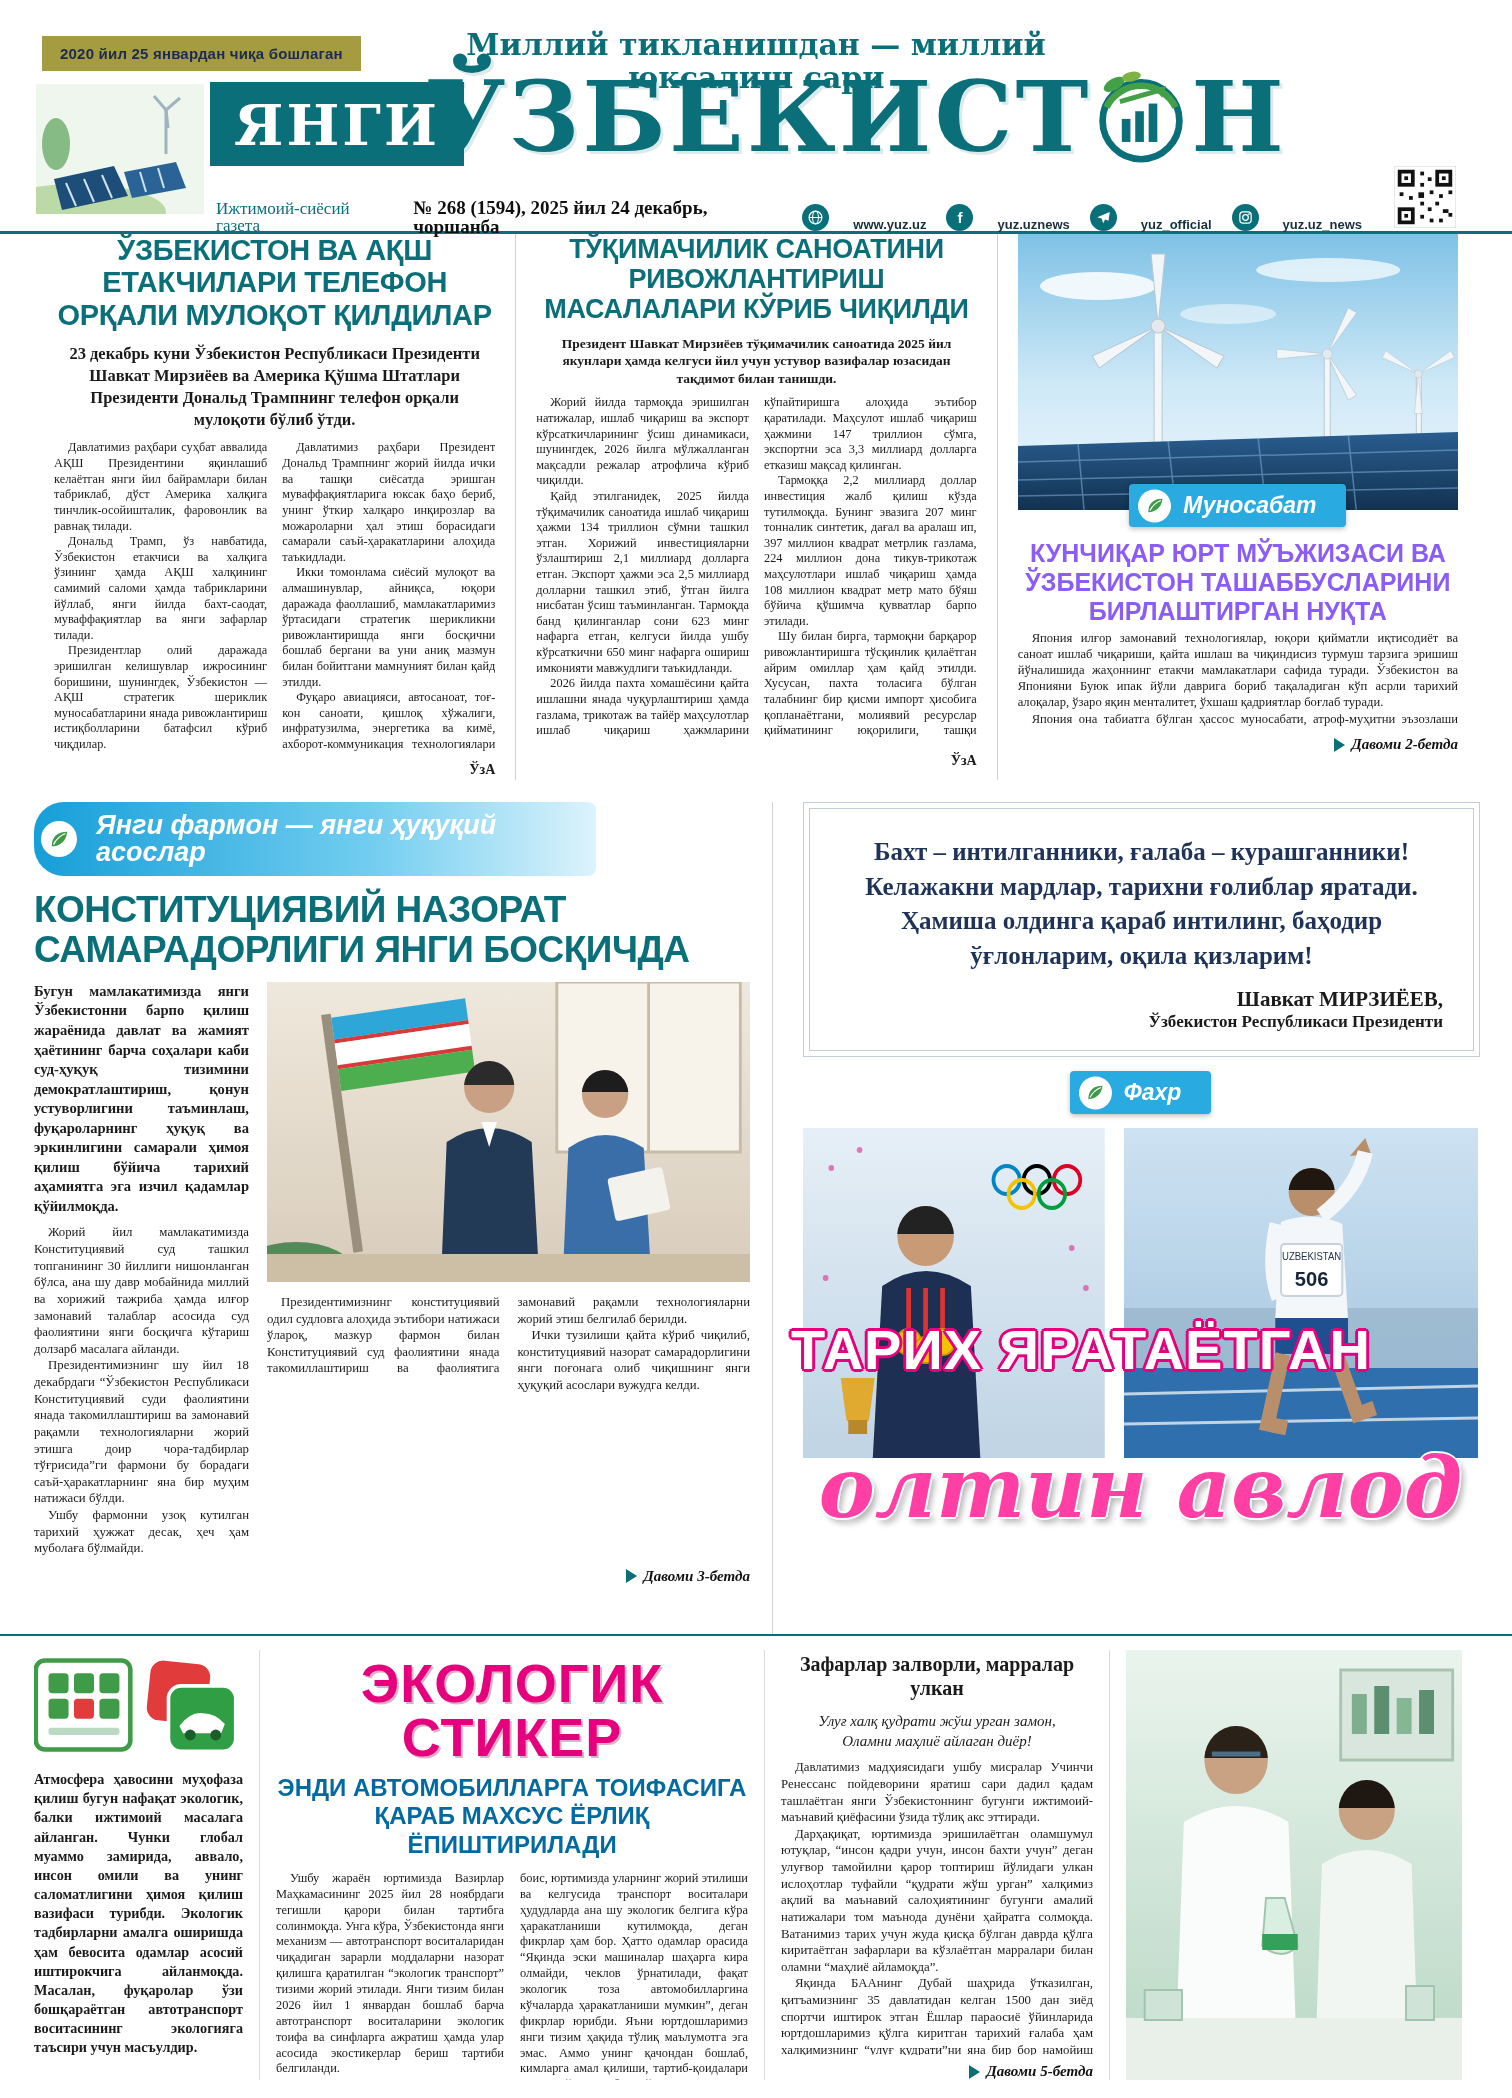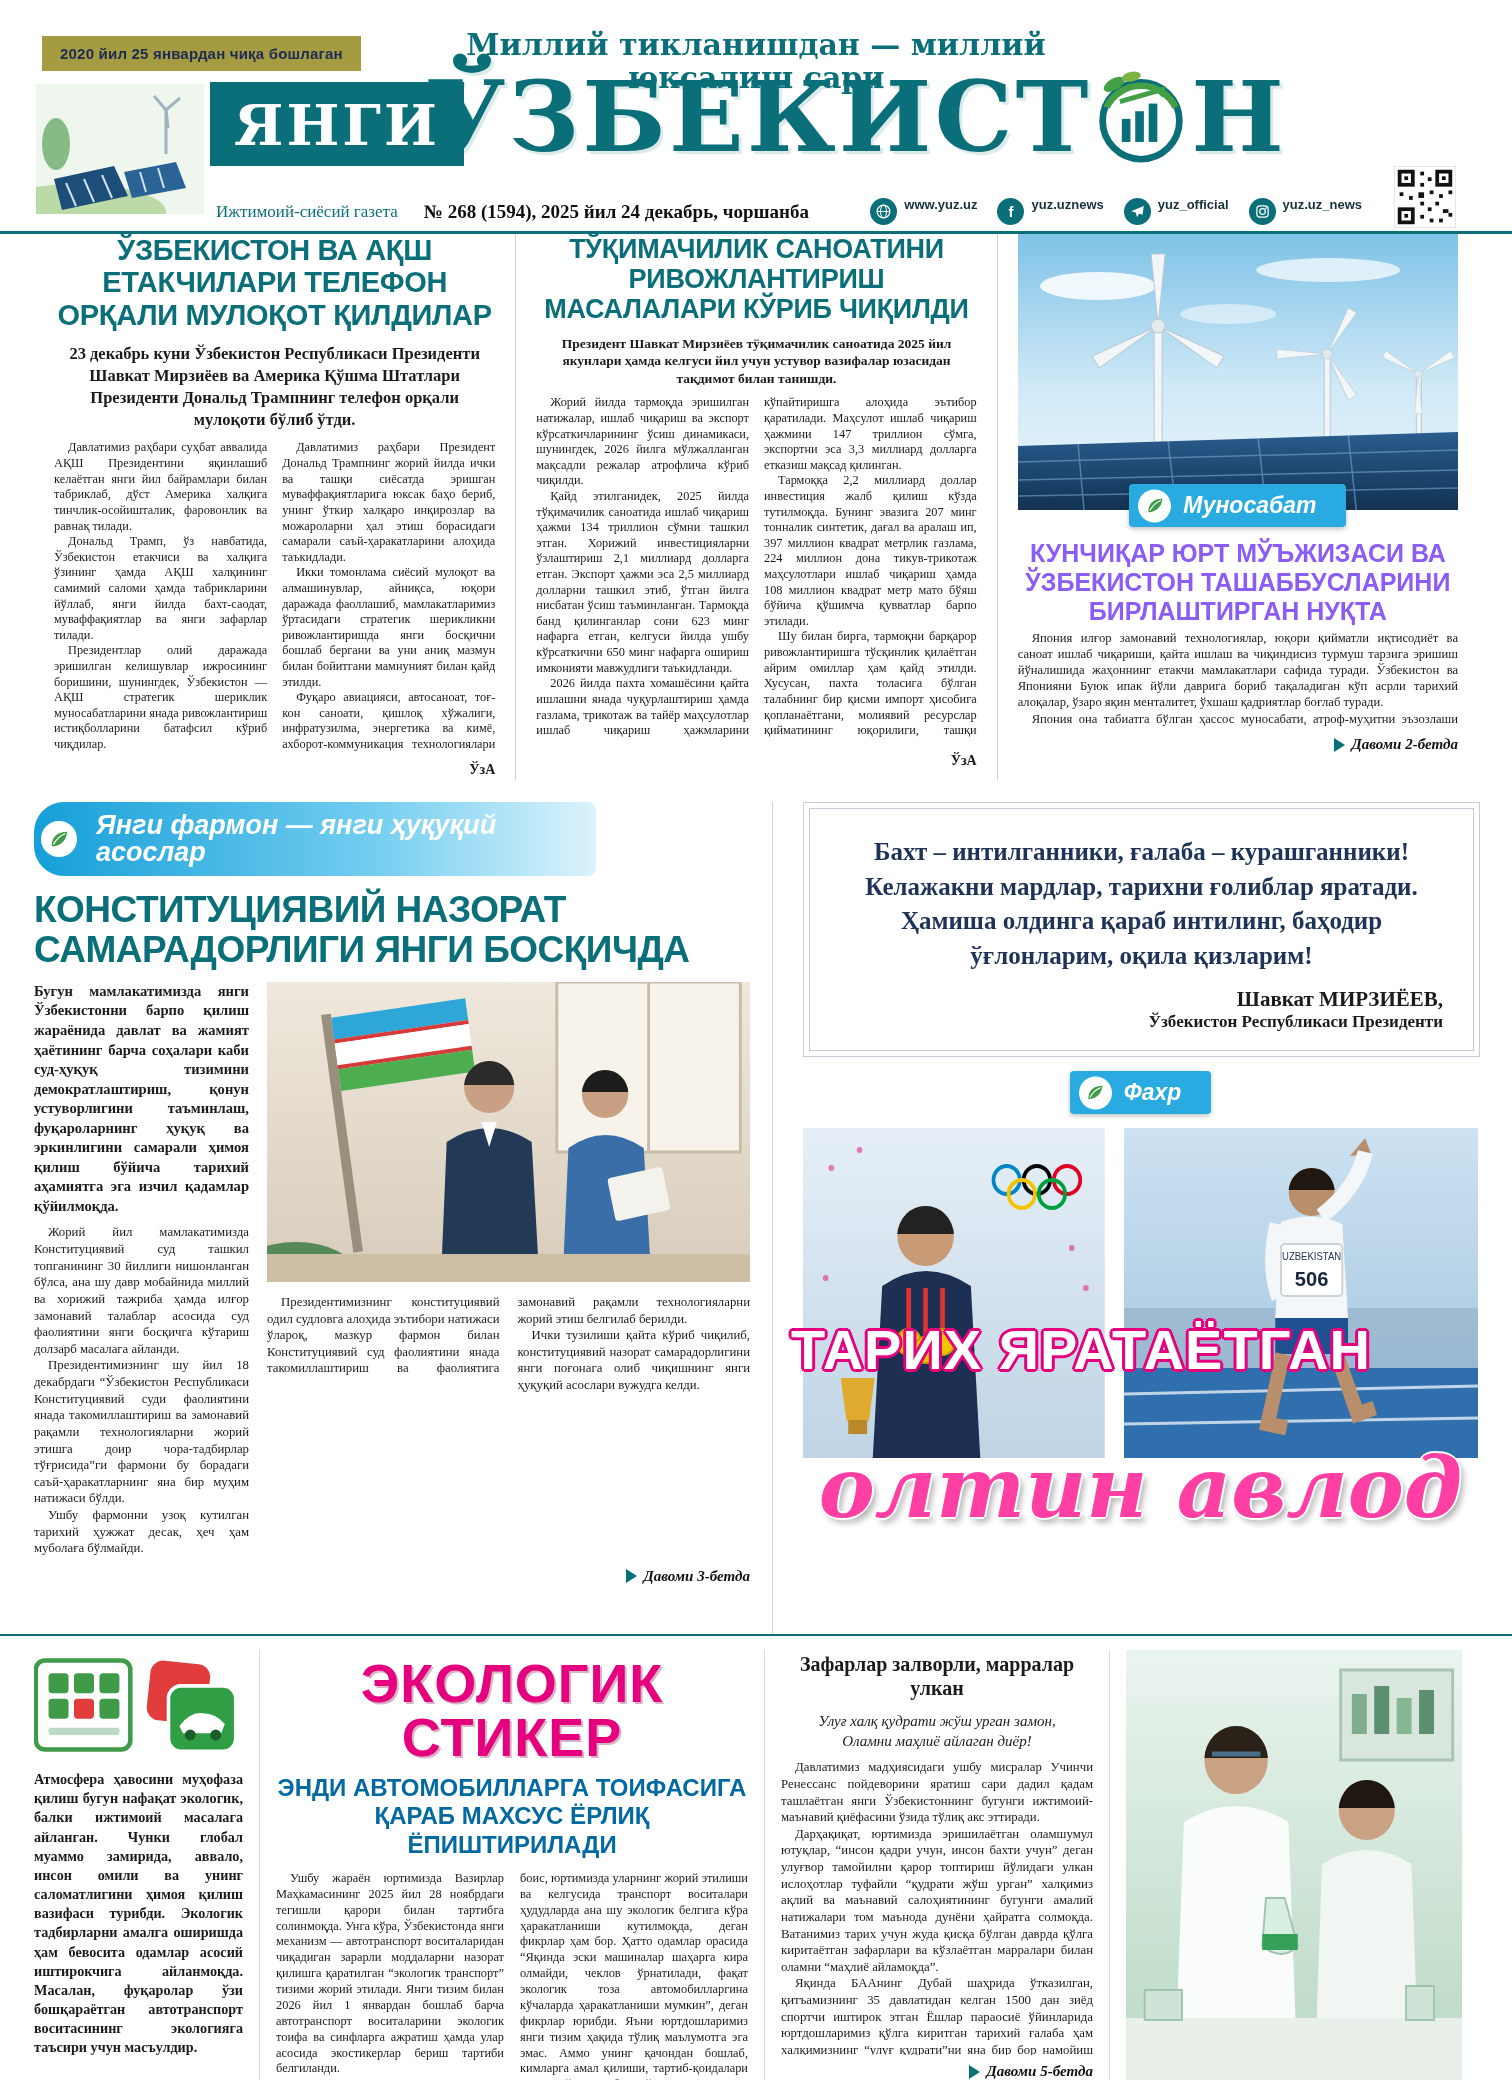--- a/index.html
+++ b/index.html
@@ -17,21 +17,21 @@
   .yangi { position:absolute; top:82px; left:210px; background:#0b6f79; color:#fff;
            font:700 56px/1 "DejaVu Serif",serif; padding:15px 24px 13px; letter-spacing:3px; }
   .uzb   { position:absolute; top:68px; left:426px; color:#0b6f79; display:flex; align-items:center;
            font:700 98px/1 "DejaVu Serif",serif; letter-spacing:3px;
            text-shadow:3px 3px 0 rgba(11,111,121,.15); }
   .globe-logo { width:96px; height:96px; margin:0 2px; flex:0 0 auto; }
   .info-row { position:absolute; top:198px; left:216px; right:150px; display:flex; align-items:center; gap:26px; }
   .ptype { color:#0b6f79; font:400 17px/1 "Liberation Serif",serif; }
   .issue { font:700 19px/1 "Liberation Serif",serif; color:#0f0f0f; }
   .social { display:flex; gap:20px; margin-left:auto; align-items:center; }
-  .soc { display:flex; align-items:flex-start; gap:7px; font:700 13px/1 "Liberation Sans",sans-serif; color:#16303c; cursor:pointer; }
+  .soc { display:flex; align-items:flex-end; gap:24px; font:700 13px/1 "Liberation Sans",sans-serif; color:#16303c; cursor:pointer; }
   .soc-ic { width:27px; height:27px; border-radius:50%; background:#0b6f79; color:#fff; flex:0 0 auto;
             display:flex; align-items:center; justify-content:center; font:700 15px/1 "Liberation Sans",sans-serif; }
   .qr { position:absolute; top:166px; right:56px; width:62px; height:62px; }
 
   
   .top { display:grid; grid-template-columns:1fr 1fr 1fr; height:552px; padding:0 34px 6px; }
   .tcol { padding:0 20px; overflow:hidden; }
   .tcol + .tcol { border-left:1px solid #cfcfcf; }
   .h-teal { color:#0b6f79; font:800 29px/1.12 "Liberation Sans",sans-serif; text-align:center; letter-spacing:-.3px; }
   .lead1 { font:700 16.5px/1.32 "Liberation Serif",serif; text-align:center; margin:12px 4px 10px; }

